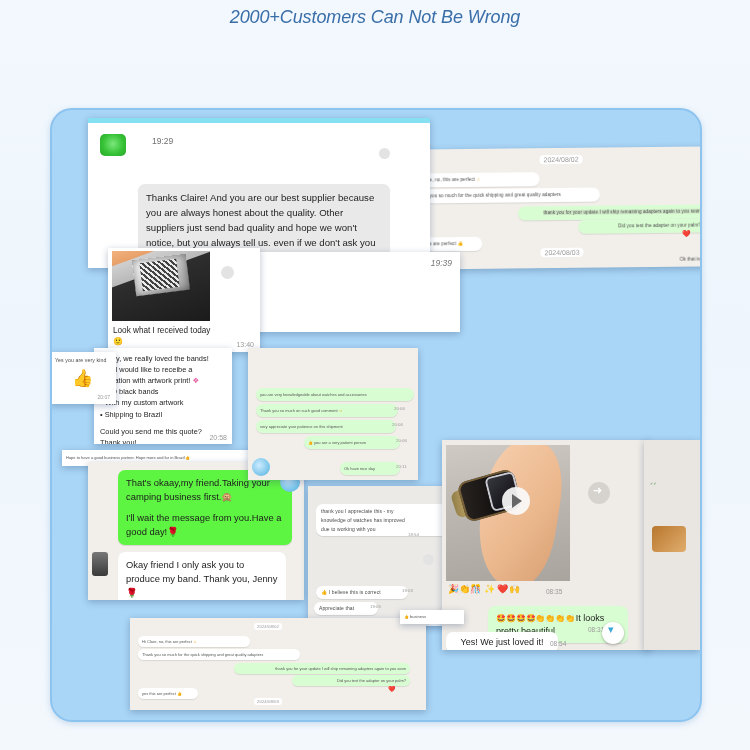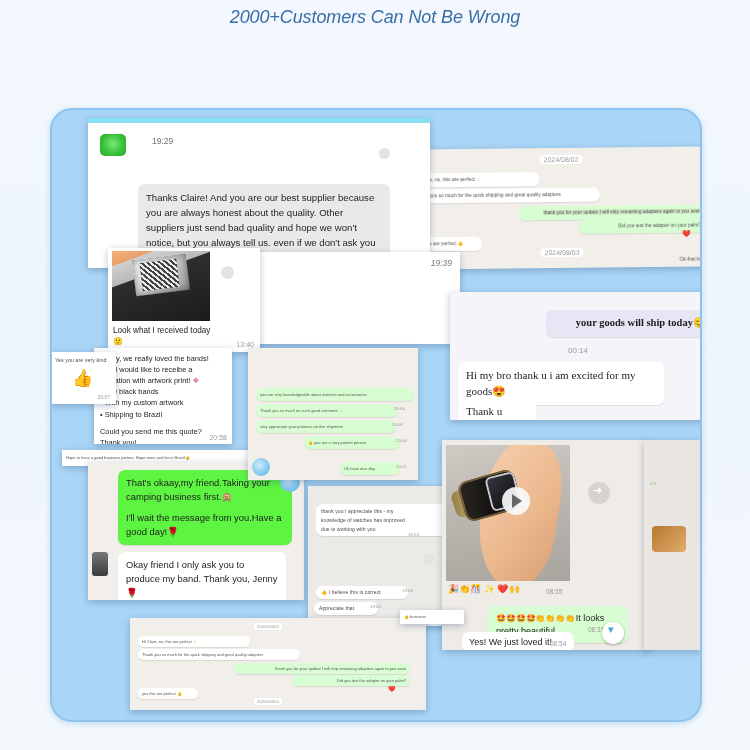--- a/index.html
+++ b/index.html
@@ -136,21 +136,21 @@
       <div class="topbar"></div>
       <div class="avatar" style="left:12px;top:16px;width:26px;height:22px;"></div>
       <div class="stamp" style="left:64px;top:18px;font-size:8.5px;color:#6f6f6f;">19:29</div>
       <div class="bub grey" style="left:50px;top:30px;width:236px;font-size:9.6px;line-height:1.58;margin-top:36px;">
         <span>Thanks Claire! And you are our best supplier because you are always honest about the quality. Other suppliers just send bad quality and hope we won't notice, but you always tell us. even if we don't ask you first. That saves us so much time and is the reason we always trust you</span>
         <div style="margin-top:2px;"><span class="emo" style="font-size:11px;">☺</span></div>
       </div>
       <div class="circ" style="left:291px;top:30px;width:11px;height:11px;"></div>
     </div>
 
-    <div class="card white" style="left:190px;top:142px;width:218px;height:92px;font-style:italic;">
+    <div class="card white" style="left:190px;top:142px;width:218px;height:80px;font-style:italic;">
       <div class="stamp" style="right:8px;top:6px;font-size:8.5px;color:#777;">19:39</div>
     </div>
 
     <div class="card white" style="left:56px;top:138px;width:152px;height:104px;">
       <div class="photo ph-desk" style="left:4px;top:3px;width:98px;height:70px;"></div>
       <div class="circ" style="left:113px;top:18px;width:13px;height:13px;"></div>
       <div style="position:absolute;left:5px;top:78px;font-size:8.2px;color:#1d1d1d;">Look what I received today</div>
       <div class="emo" style="position:absolute;left:5px;top:89px;font-size:8px;">🙂</div>
       <div class="stamp" style="right:6px;bottom:4px;">13:40</div>
     </div>
@@ -206,32 +206,20 @@
       <div class="stamp" style="left:144px;top:74px;font-size:4.4px;">20:06</div>
       <div class="bub green tinier" style="left:56px;top:88px;width:88px;padding:3px 4px;">
         <span class="emo">👍</span> <span>you are a very patient person</span>
       </div>
       <div class="stamp" style="left:148px;top:90px;font-size:4.4px;">20:06</div>
       <div class="bub green tinier" style="left:92px;top:114px;width:52px;padding:3px 4px;">Ok have nice day</div>
       <div class="stamp" style="left:148px;top:116px;font-size:4.4px;">20:11</div>
       <div class="circ" style="left:4px;top:110px;width:18px;height:18px;background:radial-gradient(circle at 40% 40%,#cdecff,#74c2e8 70%,#3f93c5);"></div>
     </div>
 
-    <div class="card grey" style="left:398px;top:182px;width:274px;height:128px;background:#f5f4f8;">
-      <div class="stamp" style="right:10px;top:5px;">☐✓</div>
-      <div class="bub lav serif" style="right:10px;top:18px;width:152px;font-size:10.5px;font-weight:bold;text-align:right;">
-        <span>your goods will ship today</span><span class="emo">😊</span>
-      </div>
-      <div class="stamp" style="right:10px;top:38px;">☐✓</div>
-      <div class="stamp" style="left:118px;top:54px;font-size:8px;color:#9b9b9b;">00:14</div>
-      <div class="bub in serif" style="left:8px;top:70px;width:190px;font-size:11px;">
-        <span>Hi my bro thank u i am excited for my goods</span><span class="emo">😍</span>
-      </div>
-      <div class="bub in serif" style="left:8px;top:106px;width:62px;font-size:11px;">Thank u</div>
-    </div>
 
     <div class="card grey" style="left:256px;top:376px;width:170px;height:140px;background:#eceae7;">
       <div class="bub in tiny" style="left:8px;top:18px;width:128px;padding:3px 5px;font-size:5px;">
         <div>thank you I appreciate this - my</div>
         <div>knowledge of watches has improved</div>
         <div>due to working with you</div>
       </div>
       <div class="stamp" style="left:100px;top:46px;font-size:4.4px;">18:54</div>
       <div class="bub in tiny" style="left:8px;top:100px;width:82px;padding:2px 5px;font-size:5px;">
         <span class="emo">👍</span> <span>I believe this is correct</span>
@@ -258,21 +246,21 @@
         <div class="face"></div>
         <div class="play" style="left:56px;top:42px;"></div>
       </div>
       <div style="position:absolute;left:6px;top:144px;font-size:9px;">🎉👏🎊 ✨ ❤️🙌</div>
       <div class="stamp" style="left:104px;top:148px;font-size:6.5px;">08:35</div>
       <div class="fwd" style="left:146px;top:42px;"></div>
       <div class="bub green" style="left:46px;top:166px;width:124px;font-size:9px;line-height:1.4;">
         <span style="font-size:8px;">🤩🤩🤩🤩👏👏👏👏</span><span>It looks pretty beautiful</span>
       </div>
       <div class="stamp" style="left:146px;top:186px;font-size:6.5px;">08:31</div>
-      <div class="bub in" style="left:20px;top:192px;width:98px;font-size:9px;padding:4px 7px;">
+      <div class="bub in" style="left:4px;top:192px;width:98px;font-size:9px;padding:4px 7px;text-align:center;">
         <span>Yes! We just loved it!</span>
       </div>
       <div class="stamp" style="left:108px;top:200px;font-size:6.5px;">08:54</div>
       <div class="scrolldn" style="left:160px;top:182px;"></div>
     </div>
 
     <div class="card" style="left:592px;top:330px;width:56px;height:210px;background:#e9e5e0;">
       <div class="circ" style="left:8px;top:86px;width:34px;height:26px;border-radius:4px;background:linear-gradient(135deg,#b8772f,#e0ad6c);"></div>
       <div class="tinier" style="position:absolute;left:6px;top:40px;color:#3a8a3a;">✓✓</div>
     </div>

